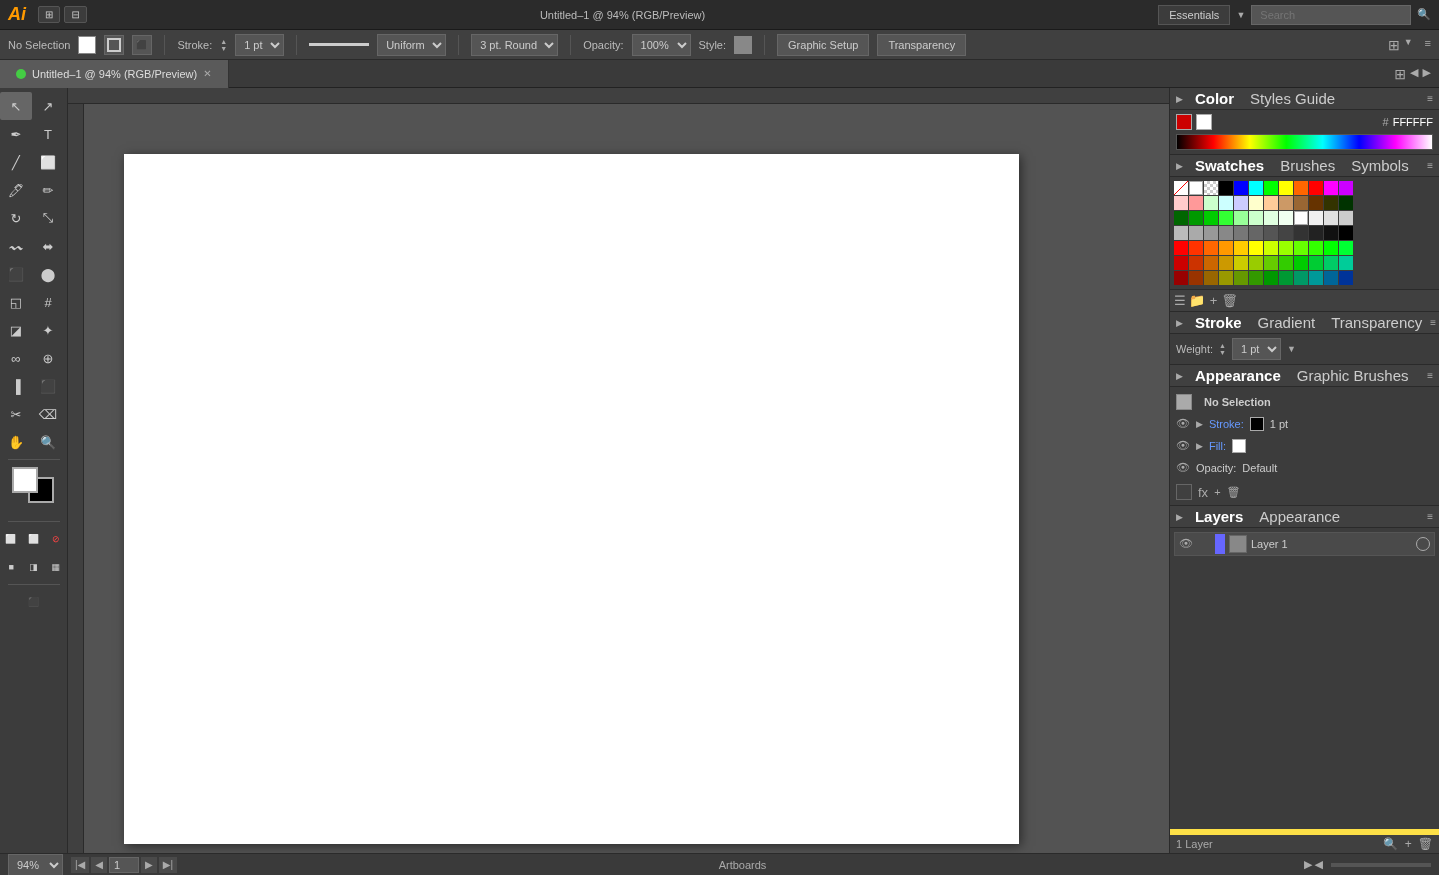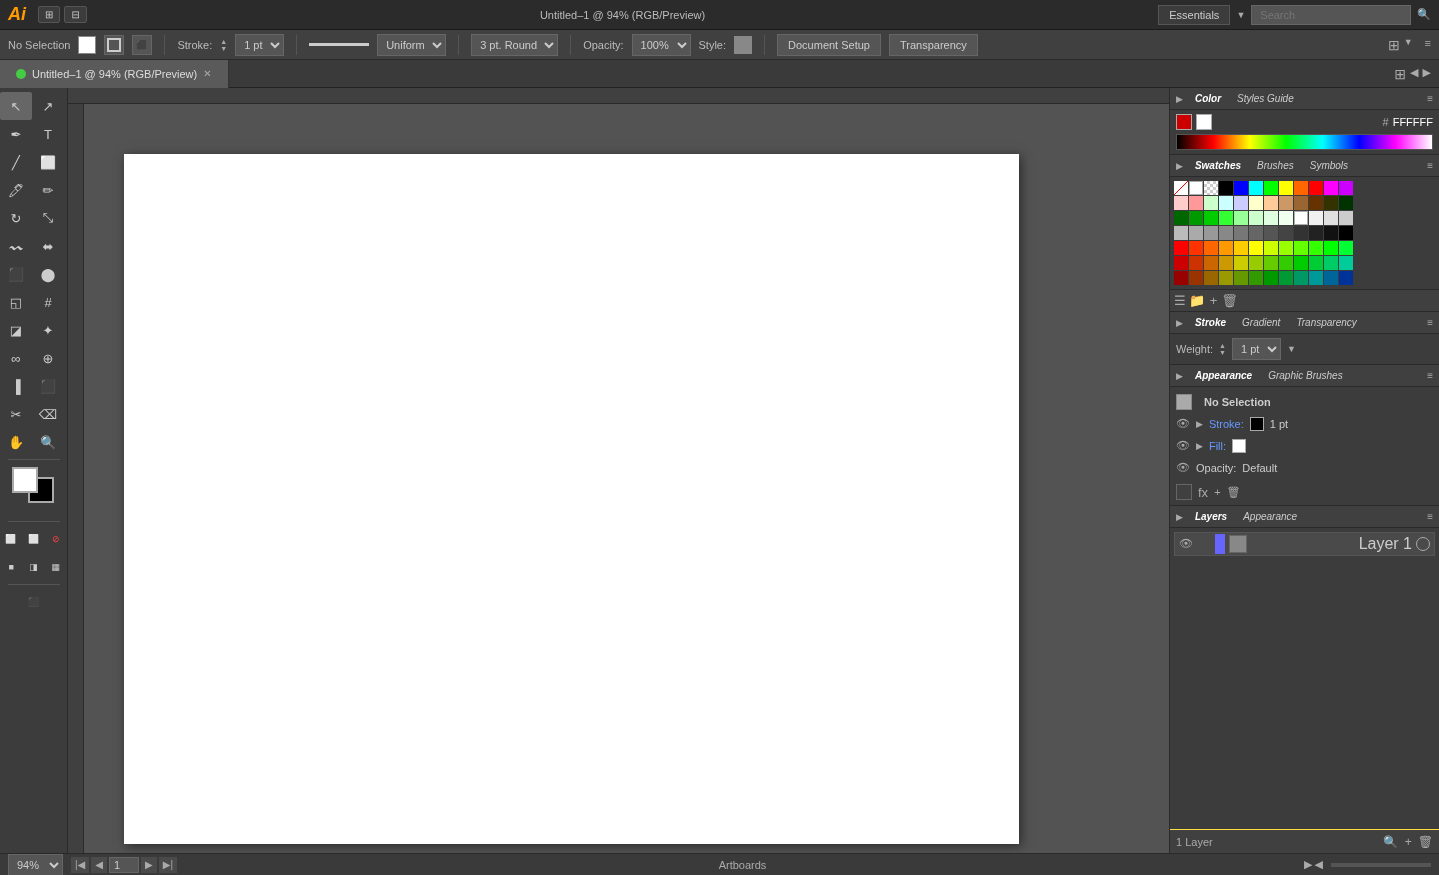--- a/index.html
+++ b/index.html
@@ -164,25 +164,24 @@
       flex-direction: column;
       overflow: hidden;
     }
 
     
     #color-panel {
       border-bottom: 1px solid #2a2a2a;
     }
     .panel-header-tab {
       padding: 2px 8px;
-      font-size: 10px;
+      font-size: 15px;
       color: #ccc;
       cursor: pointer;
       border-radius: 2px;
-      font-style: italic;
     }
     .panel-header-tab.active { color: white; font-weight: bold; }
     .panel-collapse-arrow { color: #aaa; font-size: 9px; margin-right: 4px; }
     .panel-menu-btn { margin-left: auto; color: #aaa; cursor: pointer; font-size: 10px; }
 
     #color-swatches-row {
       display: flex;
       align-items: center;
       padding: 4px 6px;
       gap: 4px;
@@ -240,26 +239,26 @@
       height: 24px;
       padding: 0 4px;
       gap: 4px;
       background: #4a4a4a;
       border: 1px solid #555;
     }
     .layer-eye { width: 14px; height: 14px; color: #aaa; text-align: center; font-size: 11px; }
     .layer-lock { width: 14px; height: 14px; }
     .layer-color-box { width: 10px; height: 20px; background: #6666ff; }
     .layer-thumb { width: 18px; height: 18px; background: #888; border: 1px solid #666; }
-    .layer-name { font-size: 16px; color: #ccc; flex: 1; text-align: right; }
+    .layer-name { font-size: 11px; color: #ccc; flex: 1; }
     .layer-target { width: 14px; height: 14px; border: 1px solid #aaa; border-radius: 50%; }
     #layers-footer {
       height: 24px;
       background: #404040;
-      border-top: 1px solid #fde047;
+      border-top: 6px solid #fde047;
       display: flex;
       align-items: center;
       padding: 0 6px;
       gap: 6px;
     }
     .layers-count { font-size: 11px; color: #aaa; flex: 1; }
     .layers-footer-btn { color: #aaa; cursor: pointer; font-size: 12px; }
 
     
     #status-bar {
@@ -348,21 +347,21 @@
     <option>3 pt. Round</option>
   </select>
   <div class="ctrl-separator"></div>
   <span class="ctrl-label">Opacity:</span>
   <select class="ctrl-select">
     <option>100%</option>
   </select>
   <span class="ctrl-label">Style:</span>
   <div class="ctrl-swatch" style="background:#888;"></div>
   <div class="ctrl-separator"></div>
-  <button class="ctrl-btn">Document Setup</button>
+  <button class="ctrl-btn">Graphic Setup</button>
   <button class="ctrl-btn">Transparency</button>
   <div style="margin-left:auto;display:flex;gap:4px;">
     <span style="color:#aaa;cursor:pointer;font-size:14px;">⊞</span>
     <span style="color:#aaa;cursor:pointer;font-size:9px;">▼</span>
     <span style="color:#aaa;cursor:pointer;margin-left:8px;">≡</span>
   </div>
 </div>
 
 <div id="doc-tab-bar">
   <div class="doc-tab">

